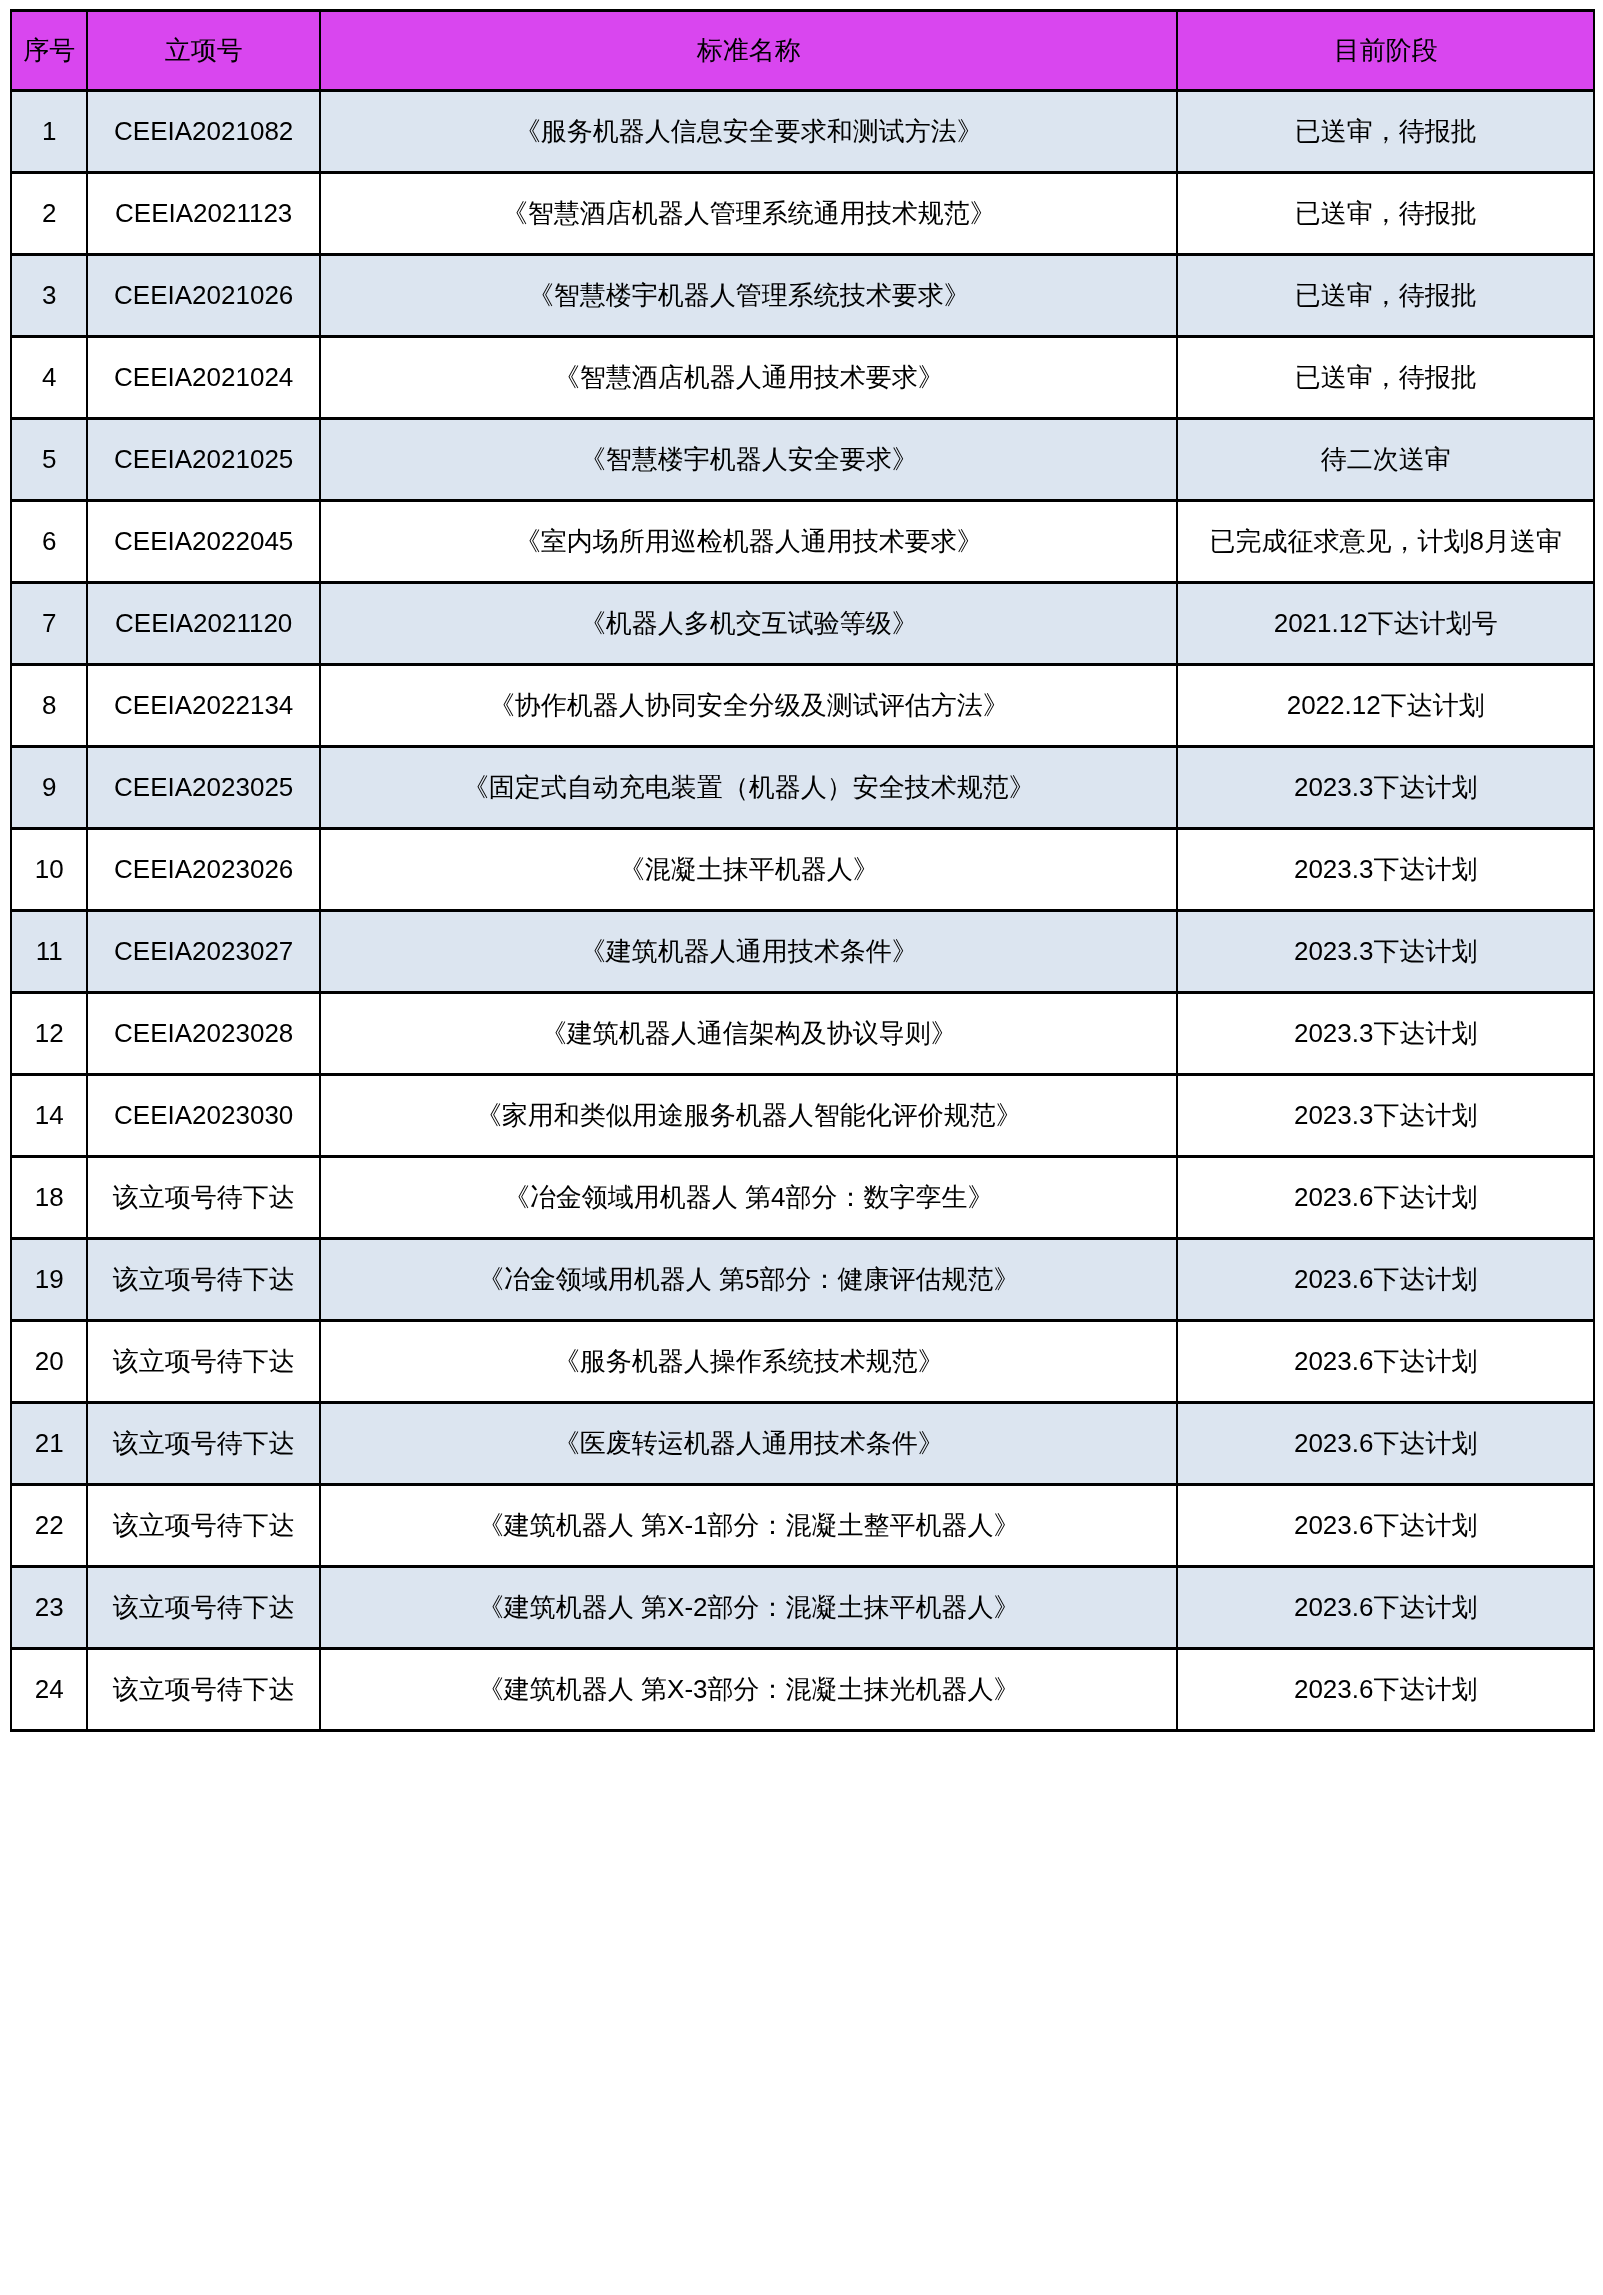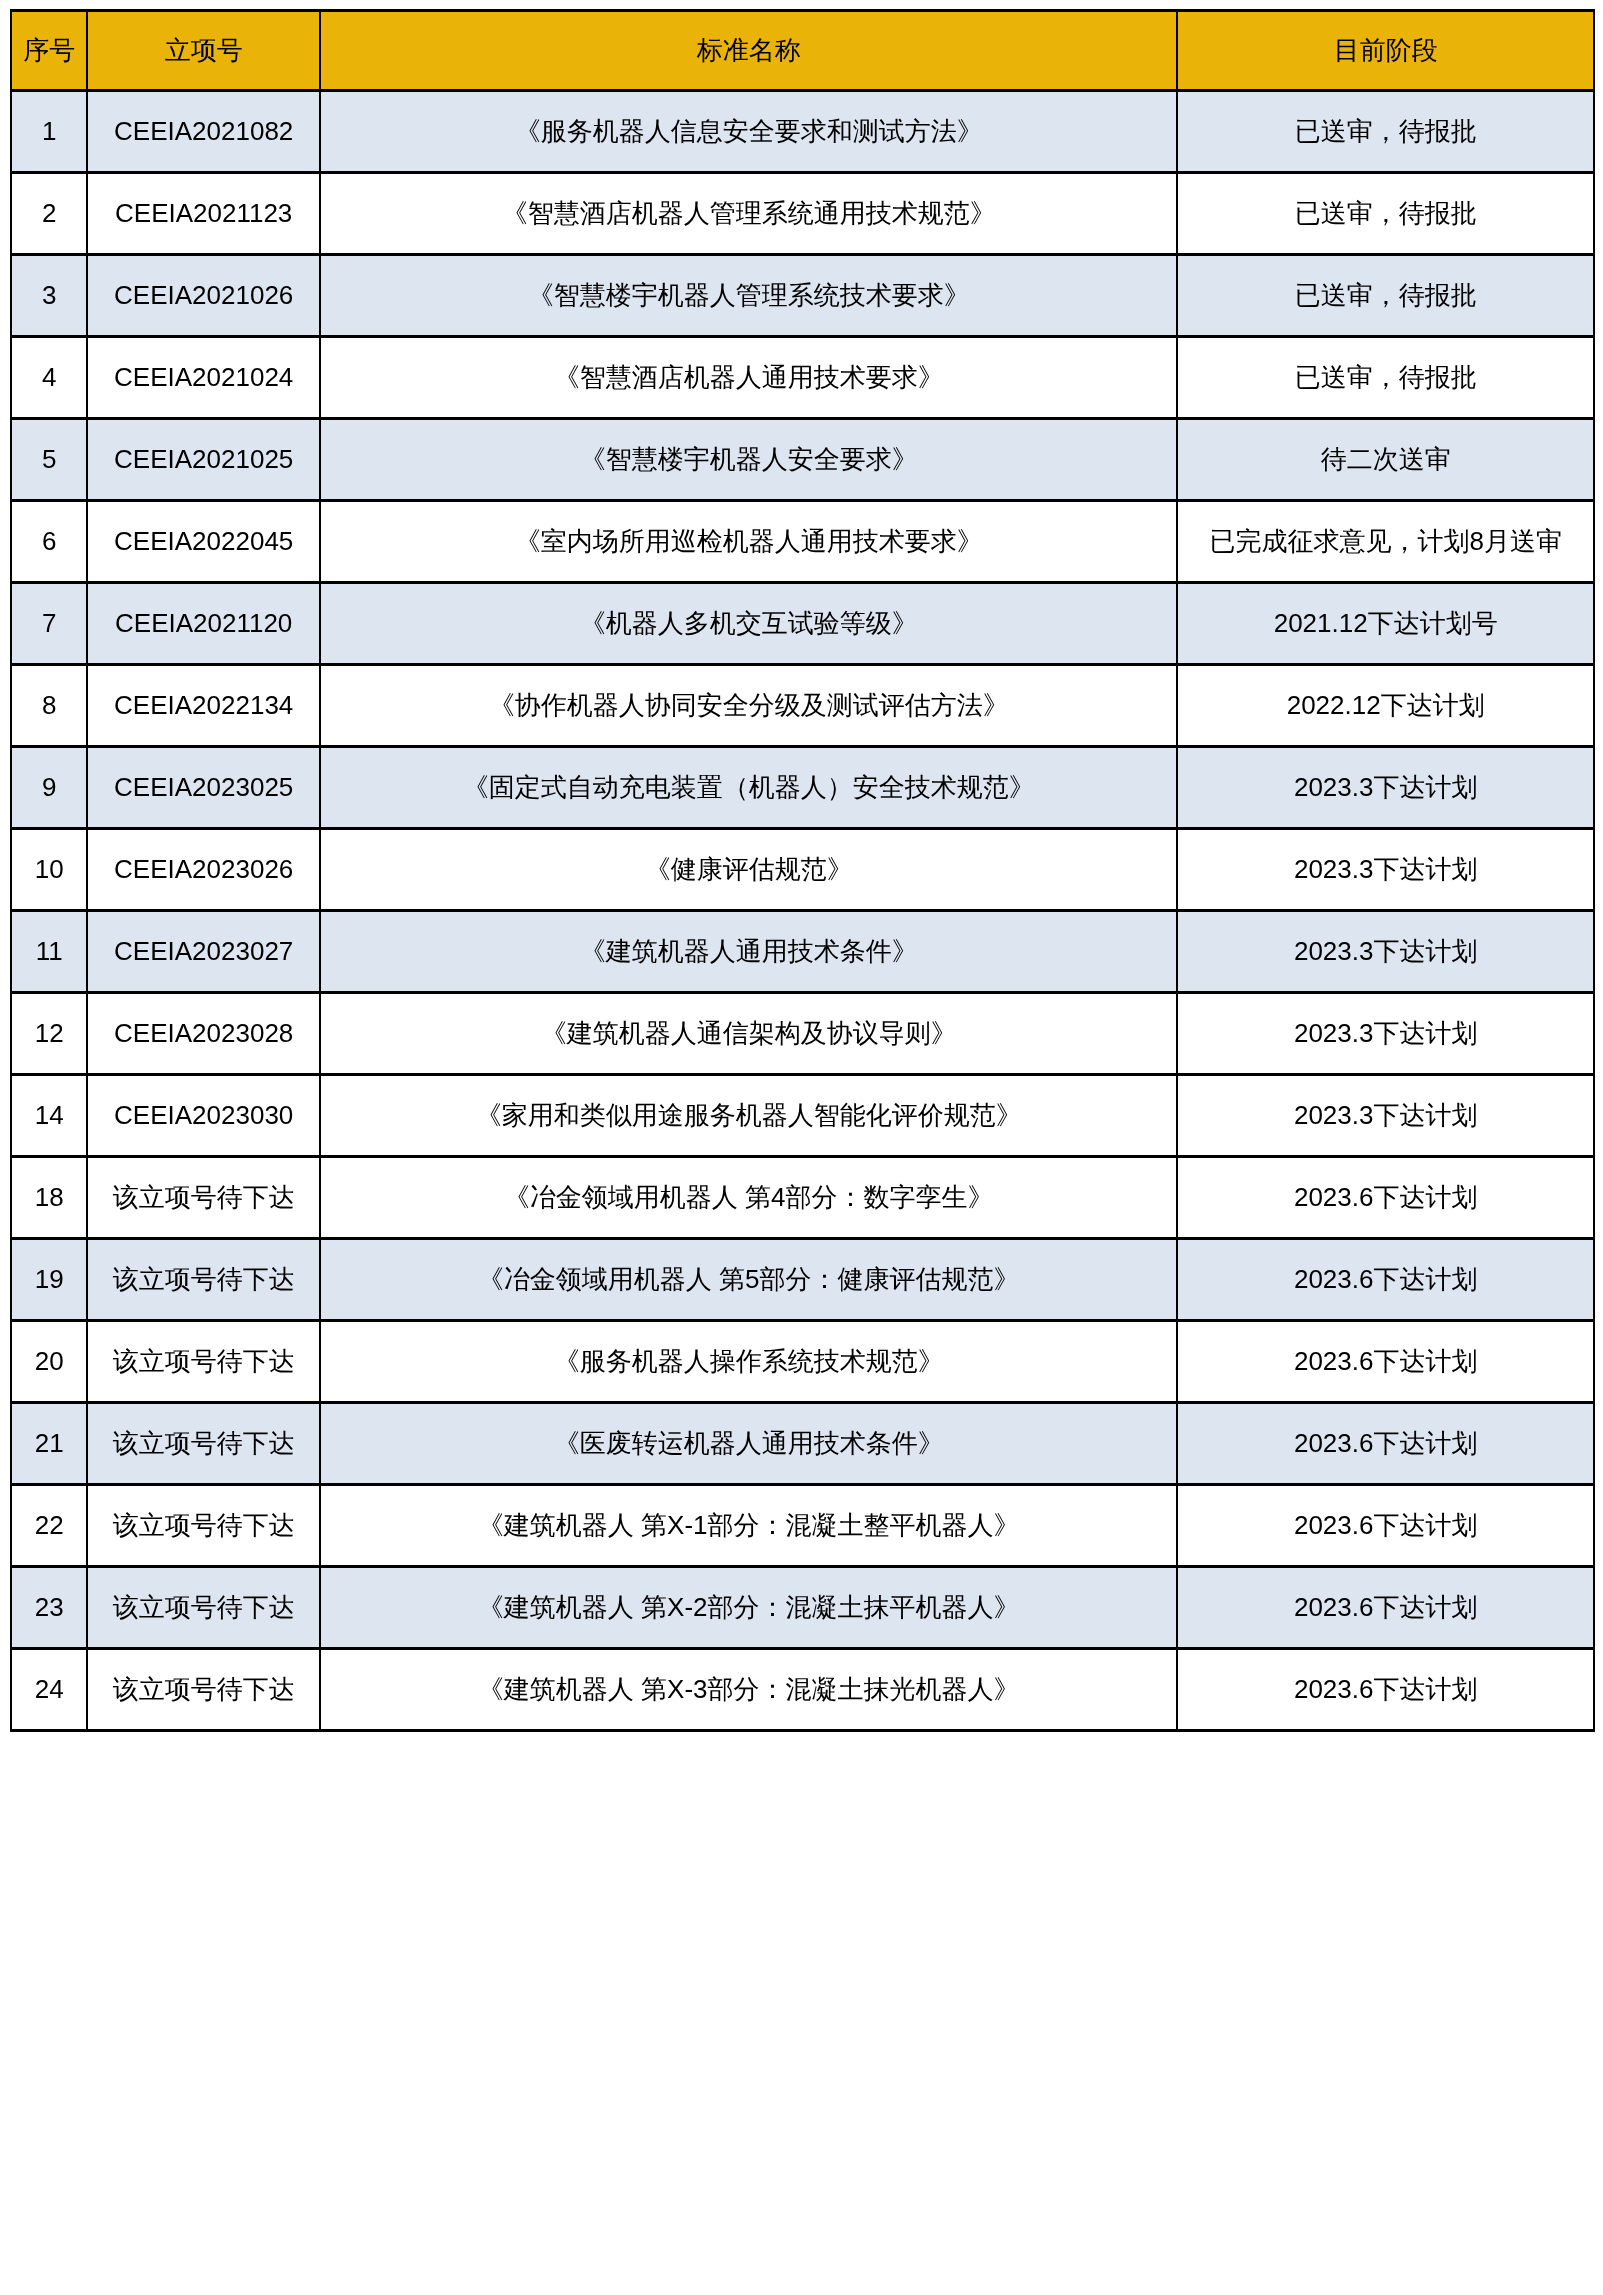--- a/index.html
+++ b/index.html
@@ -32,21 +32,21 @@
     font-size: 26px;
     font-weight: 400;
     color: #000000;
     white-space: nowrap;
     overflow: hidden;
     padding: 0 2.9px;
     box-sizing: border-box;
   }
   table.standards thead th {
     height: 80px;
-    background: #eab308;
+    background: #d946ef;
   }
   table.standards tbody td {
     height: 82px;
     background: #ffffff;
   }
   table.standards tbody tr.alt td {
     background: #dce5f0;
   }
   col.c-no    { width: 76px; }
   col.c-code  { width: 233px; }
@@ -123,21 +123,21 @@
         </tr>
         <tr class="alt">
           <td>9</td>
           <td>CEEIA2023025</td>
           <td>《固定式自动充电装置（机器人）安全技术规范》</td>
           <td>2023.3下达计划</td>
         </tr>
         <tr>
           <td>10</td>
           <td>CEEIA2023026</td>
-          <td>《健康评估规范》</td>
+          <td>《混凝土抹平机器人》</td>
           <td>2023.3下达计划</td>
         </tr>
         <tr class="alt">
           <td>11</td>
           <td>CEEIA2023027</td>
           <td>《建筑机器人通用技术条件》</td>
           <td>2023.3下达计划</td>
         </tr>
         <tr>
           <td>12</td>

